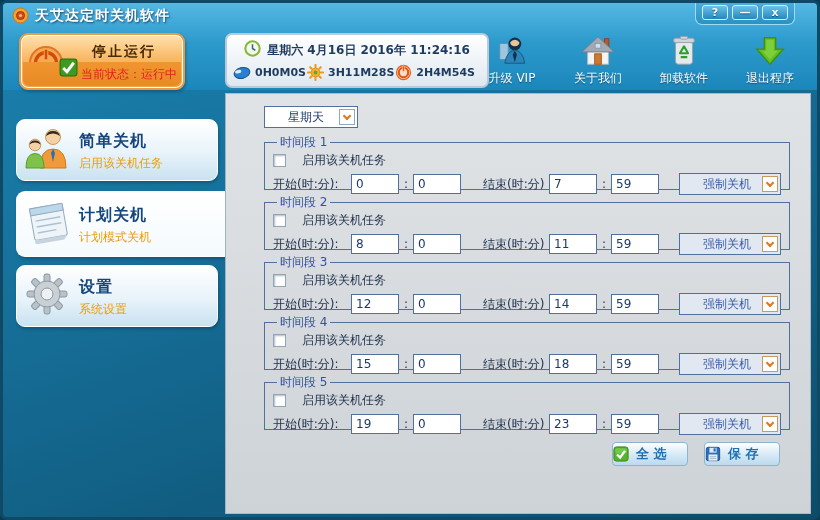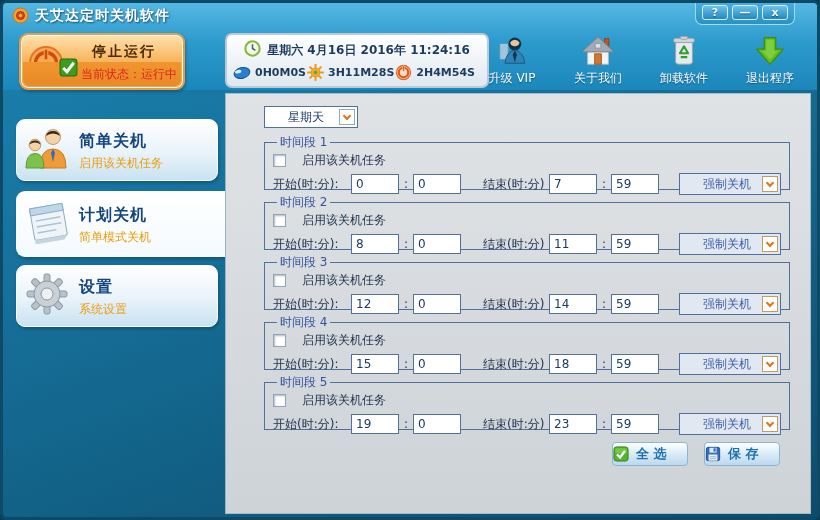--- a/index.html
+++ b/index.html
@@ -259,21 +259,21 @@
             <rect x="7" y="6" width="33" height="7" fill="#bcd8ea" stroke="#93acc0"></rect>
             <line x1="11" y1="19" x2="36" y2="19" stroke="#a9c2d4" stroke-width="1.4"></line>
             <line x1="11" y1="25" x2="36" y2="25" stroke="#a9c2d4" stroke-width="1.4"></line>
             <line x1="11" y1="31" x2="30" y2="31" stroke="#a9c2d4" stroke-width="1.4"></line>
             <path d="M7 38 l33 0 -4 4 -29 0z" fill="#c6d4de"></path>
           </g>
         </svg>
       </span>
       <span class="nav-text" style="top:13px;">
         <div class="nav-title">计划关机</div>
-        <div class="nav-sub">简单模式关机</div>
+        <div class="nav-sub">计划模式关机</div>
       </span>
     </div>
 
     <div class="nav-item" style="top:175px;">
       <span class="nav-icon">
         <svg width="44" height="44" viewBox="0 0 44 44">
           <g fill="#b9c2c9" stroke="#8d98a1">
             <g>
               <rect x="19" y="2" width="6" height="9" rx="2"></rect>
               <rect x="19" y="33" width="6" height="9" rx="2"></rect>

